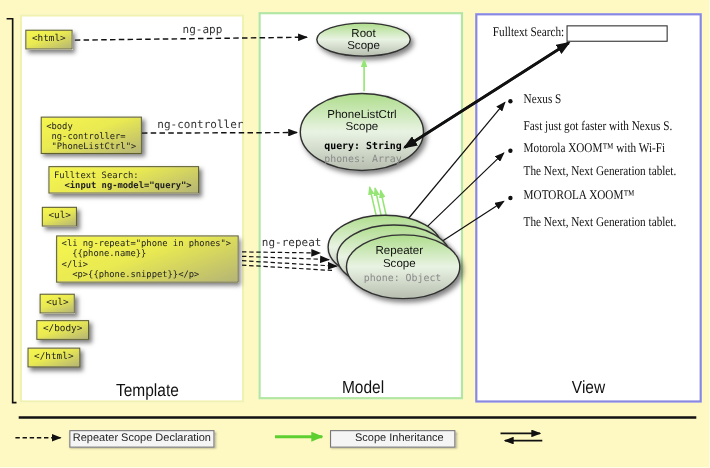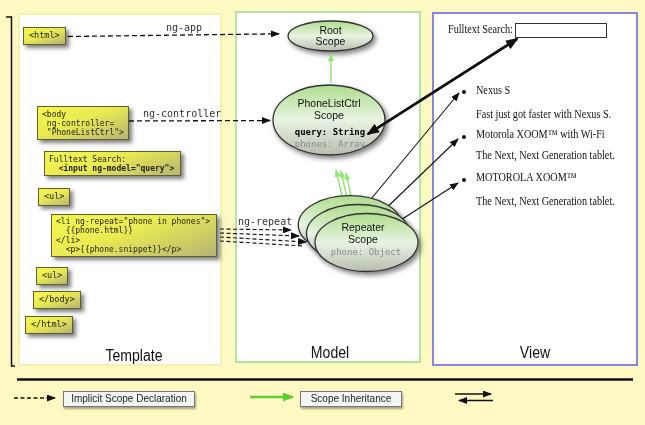--- a/index.html
+++ b/index.html
@@ -36,42 +36,42 @@
   .vtext{position:absolute;font-family:"Liberation Serif",serif;font-size:12px;color:#111;
          white-space:nowrap;transform:scaleX(0.85);transform-origin:left;}
   #vsearch{left:448px;top:22px;}
   #vinput{position:absolute;left:515px;top:23px;width:92px;height:15px;border:1px solid #333;
           background:#fff;box-sizing:border-box;padding:0 2px;font-size:10px;}
   .bdot{position:absolute;width:4px;height:4px;border-radius:50%;background:#111;}
   .legbox{position:absolute;top:391px;height:14px;line-height:14px;text-align:center;
           font-size:10px;color:#222;background:#f5f5f5;border:1px solid #777;
           box-shadow:1px 1.5px 2px rgba(0,0,0,0.35);}
   #legbox1{left:63px;width:130px;}
-  #legbox2{left:300px;width:100px;}
+  #legbox2{left:300px;width:100px;padding-left:12px;}
   #legbox3{left:498px;width:132px;}
   .e-fill{fill:url(#egrad);stroke:#333;stroke-width:1.3;}
   .sc-name{font-family:"Liberation Sans",sans-serif;font-size:10.5px;fill:#111;text-anchor:middle;}
   .sc-prop{font-family:"DejaVu Sans Mono",monospace;font-size:9px;text-anchor:middle;}
   .sc-prop.bold{font-weight:bold;fill:#000;}
   .sc-prop.gray{fill:#8a8a8a;}
 </style>
 </head>
 <body>
 
 <div id="stage">
 
   <div class="colbox" id="box-template"></div>
   <div class="colbox" id="box-model"></div>
   <div class="colbox" id="box-view"></div>
 
   <div class="chip small" id="chip-html"><div>&lt;html&gt;</div></div>
   <div class="chip" id="chip-body"><div>&lt;body</div><div> ng-controller=</div><div> "PhoneListCtrl"&gt;</div></div>
   <div class="chip" id="chip-fulltext"><div>Fulltext Search:</div><div class="b">  &lt;input ng-model="query"&gt;</div></div>
   <div class="chip small" id="chip-ul1"><div>&lt;ul&gt;</div></div>
-  <div class="chip" id="chip-li"><div>&lt;li ng-repeat="phone in phones"&gt;</div><div>  {{phone.html}}</div><div>&lt;/li&gt;</div><div>  &lt;p&gt;{{phone.snippet}}&lt;/p&gt;</div></div>
+  <div class="chip" id="chip-li"><div>&lt;li ng-repeat="phone in phones"&gt;</div><div>  {{phone.name}}</div><div>&lt;/li&gt;</div><div>  &lt;p&gt;{{phone.snippet}}&lt;/p&gt;</div></div>
   <div class="chip small" id="chip-ul2"><div>&lt;ul&gt;</div></div>
   <div class="chip small" id="chip-bodyc"><div>&lt;/body&gt;</div></div>
   <div class="chip small" id="chip-htmlc"><div>&lt;/html&gt;</div></div>
 
   <div class="nglabel" id="ng-app">ng-app</div>
   <div class="nglabel" id="ng-controller">ng-controller</div>
   <div class="nglabel" id="ng-repeat">ng-repeat</div>
 
   <div class="vtext" id="vsearch">Fulltext Search:</div>
   <input id="vinput" value="" style="">
@@ -82,21 +82,21 @@
   <div class="vtext" style="left:476px;top:107px;">Fast just got faster with Nexus S.</div>
   <div class="vtext" style="left:476px;top:127px;">Motorola XOOM™ with Wi-Fi</div>
   <div class="vtext" style="left:476px;top:148px;">The Next, Next Generation tablet.</div>
   <div class="vtext" style="left:476px;top:170px;">MOTOROLA XOOM™</div>
   <div class="vtext" style="left:476px;top:194px;">The Next, Next Generation tablet.</div>
 
   <div class="collabel" id="label-template">Template</div>
   <div class="collabel" id="label-model">Model</div>
   <div class="collabel" id="label-view">View</div>
 
-  <div class="legbox" id="legbox1">Implicit Scope Declaration</div>
+  <div class="legbox" id="legbox1">Repeater Scope Declaration</div>
   <div class="legbox" id="legbox2">Scope Inheritance</div>
 
   <svg width="645" height="425" viewBox="0 0 645 425">
     <defs>
       <linearGradient id="egrad" x1="0" y1="0" x2="0" y2="1">
         <stop offset="0" stop-color="#aedd8c"></stop>
         <stop offset="0.5" stop-color="#e9f3e3"></stop>
         <stop offset="1" stop-color="#b7beb0"></stop>
       </linearGradient>
       <filter id="sh" x="-30%" y="-30%" width="170%" height="180%">

